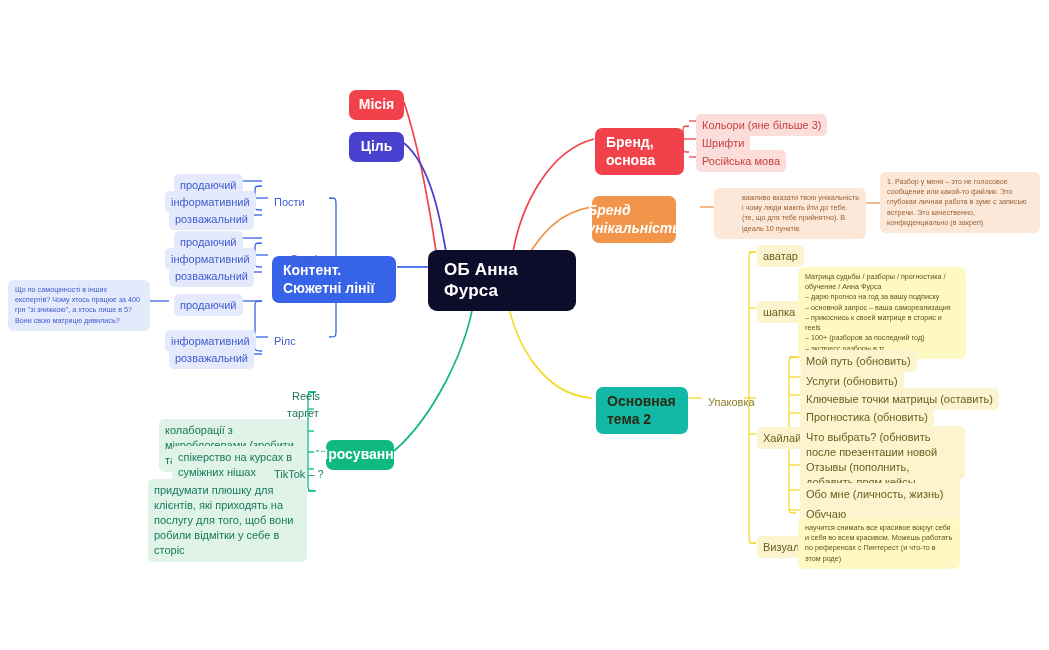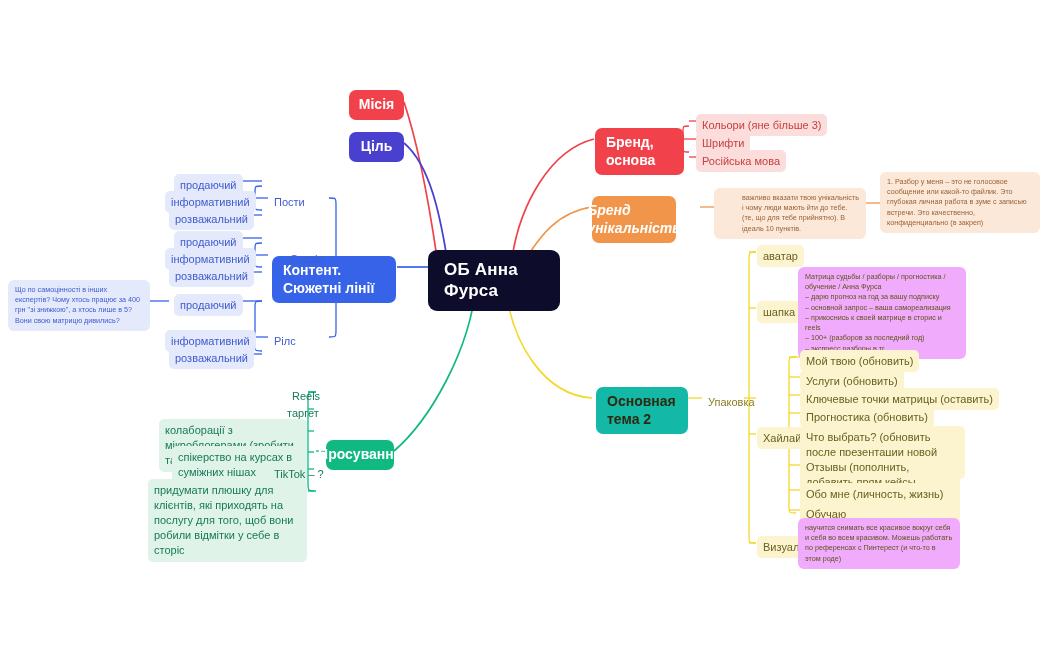--- a/index.html
+++ b/index.html
@@ -73,21 +73,21 @@
   .chip.plain-c   { background: transparent; color: #8a7c25; }
 
   .note {
     border-radius: 6px;
     font-size: 7.2px;
     padding: 5px 7px;
     line-height: 1.42;
   }
   .note.lavender { background: #e4e9fc; color: #3f5ccf; }
   .note.peach    { background: #fbe8d8; color: #9c6336; }
-  .note.ncream   { background: #f0abfc; color: #5e5518; }
+  .note.ncream   { background: #fef9c3; color: #5e5518; }
 </style>
 </head>
 <body>
 
 <div id="canvas">
 
   <svg id="wires" viewBox="0 0 1049 650">
 
     <path d="M 437,258 C 430,210 420,150 404,102" stroke="#f1414a" stroke-width="1.7" fill="none"></path>
     <path d="M 447,258 C 440,215 430,165 404,143" stroke="#4940cf" stroke-width="1.7" fill="none"></path>
@@ -158,21 +158,21 @@
     <path d="M 789,357 L 800,357" stroke="#f5d829" stroke-width="1.3" fill="none"></path>
     <path d="M 789,377 L 800,377" stroke="#f5d829" stroke-width="1.3" fill="none"></path>
     <path d="M 789,395 L 800,395" stroke="#f5d829" stroke-width="1.3" fill="none"></path>
     <path d="M 789,413 L 800,413" stroke="#f5d829" stroke-width="1.3" fill="none"></path>
     <path d="M 789,435 L 800,435" stroke="#f5d829" stroke-width="1.3" fill="none"></path>
     <path d="M 789,465 L 800,465" stroke="#f5d829" stroke-width="1.3" fill="none"></path>
     <path d="M 789,490 L 800,490" stroke="#f5d829" stroke-width="1.3" fill="none"></path>
     <path d="M 789,510 L 800,510" stroke="#f5d829" stroke-width="1.3" fill="none"></path>
   </svg>
 
-  <div class="node central" style="left:428px; top:250px; width:132px;">ОБ Анна Фурса</div>
+  <div class="node central" style="left:428px; top:250px; width:148px;">ОБ Анна Фурса</div>
 
   <div class="node main red" style="left:349px; top:90px; width:55px;">Місія</div>
   <div class="node main purple" style="left:349px; top:132px; width:55px;">Ціль</div>
 
   <div class="node main blue" style="left:272px; top:256px; width:124px;">Контент. Сюжетні лінії</div>
 
   <div class="node main green" style="left:326px; top:440px; width:68px;">Просування</div>
 
   <div class="node main red" style="left:595px; top:128px; width:89px;">Бренд, основа</div>
   <div class="node chip pinkish" style="left:696px; top:114px;">Кольори (яне більше 3)</div>
@@ -214,21 +214,21 @@
 
   <div class="node chip cream" style="left:757px; top:301px;">шапка</div>
   <div class="node note ncream" style="left:798px; top:267px; width:168px;">Матрица судьбы / разборы / прогностика / обучение / Анна Фурса
 – дарю прогноз на год за вашу подписку
 – основной запрос – ваша самореализация
 – прикоснись к своей матрице в сторис и reels
 – 100+ (разборов за последний год)
 – экспресс разборы в тг</div>
 
   <div class="node chip cream" style="left:757px; top:427px;">Хайлайтс</div>
-  <div class="node chip cream" style="left:800px; top:350px;">Мой твою (обновить)</div>
+  <div class="node chip cream" style="left:800px; top:350px;">Мой путь (обновить)</div>
   <div class="node chip cream" style="left:800px; top:370px;">Услуги (обновить)</div>
   <div class="node chip cream" style="left:800px; top:388px;">Ключевые точки матрицы (оставить)</div>
   <div class="node chip cream" style="left:800px; top:406px;">Прогностика (обновить)</div>
   <div class="node chip cream" style="left:800px; top:426px; width:165px;">Что выбрать? (обновить после презентации новой линейки продуктов)</div>
   <div class="node chip cream" style="left:800px; top:456px; width:160px;">Отзывы (пополнить, добавить прям кейсы клиентов, а не просто скрины)</div>
   <div class="node chip cream" style="left:800px; top:483px;">Обо мне (личность, жизнь)</div>
   <div class="node chip cream" style="left:800px; top:503px;">Обучаю</div>
 
   <div class="node chip cream" style="left:757px; top:536px;">Визуал</div>
   <div class="node note ncream" style="left:798px; top:518px; width:162px;">научится снимать все красивое вокруг себя и себя во всем красивом. Можешь работать по референсах с Пинтерест (и что-то в этом роде)</div>

